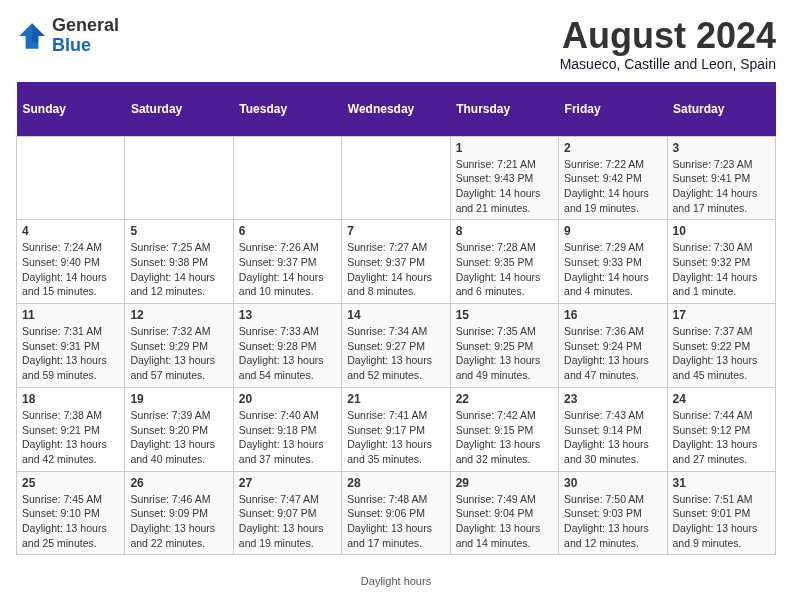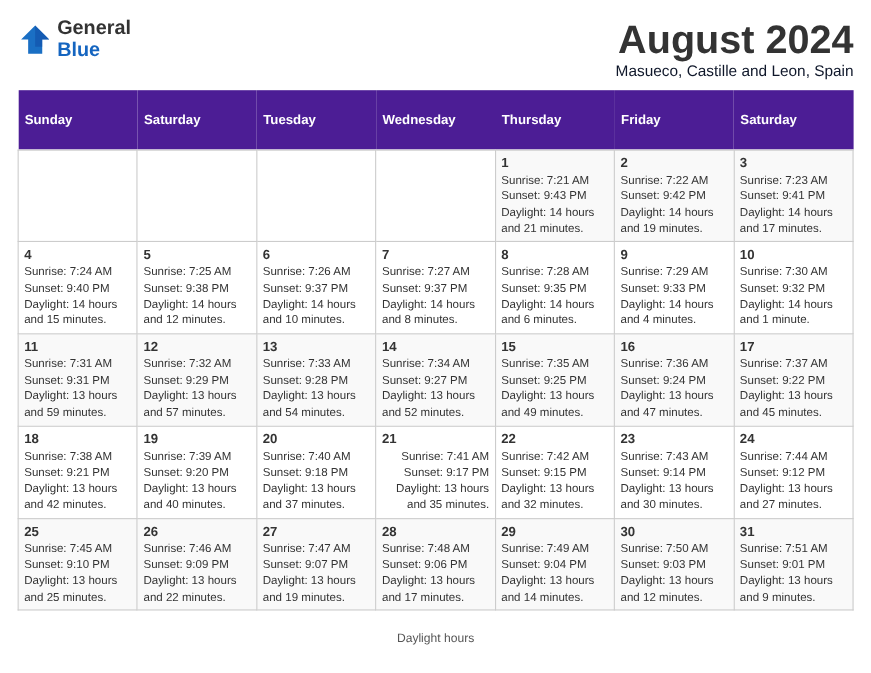--- a/index.html
+++ b/index.html
@@ -253,21 +253,21 @@
 Daylight: 13 hours and 40 minutes.</div>
         </td>
         <td>
           <span class="day-num">20</span>
           <div class="day-info" style="white-space: pre-line;">Sunrise: 7:40 AM
 Sunset: 9:18 PM
 Daylight: 13 hours and 37 minutes.</div>
         </td>
         <td>
           <span class="day-num">21</span>
-          <div class="day-info" style="white-space: pre-line; text-align: right;">Sunrise: 7:41 AM
+          <div class="day-info" style="white-space: pre-line;">Sunrise: 7:41 AM
 Sunset: 9:17 PM
 Daylight: 13 hours and 35 minutes.</div>
         </td>
         <td>
           <span class="day-num">22</span>
           <div class="day-info" style="white-space: pre-line;">Sunrise: 7:42 AM
 Sunset: 9:15 PM
 Daylight: 13 hours and 32 minutes.</div>
         </td>
         <td>

